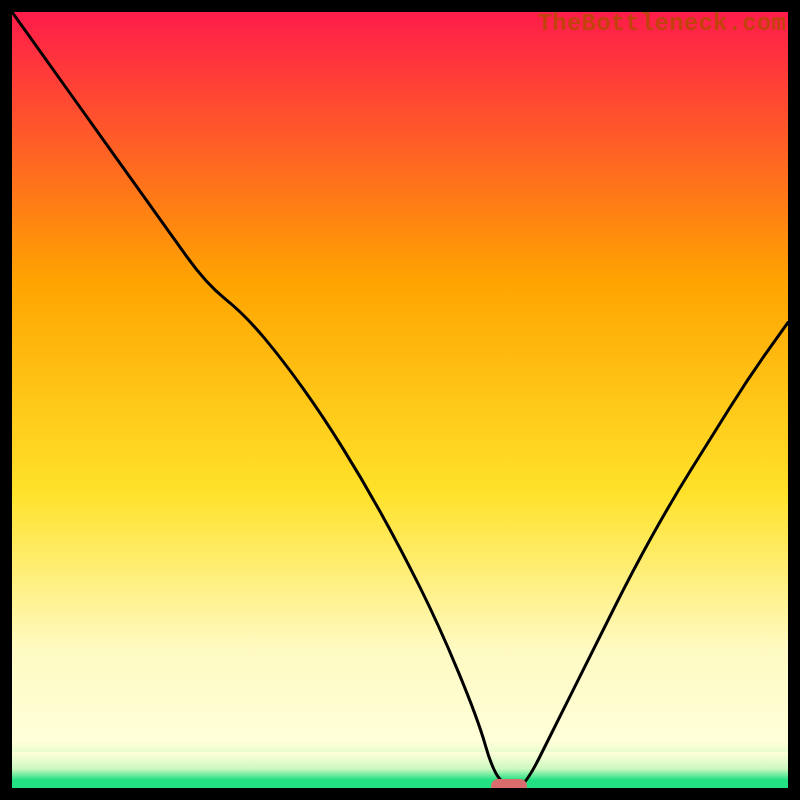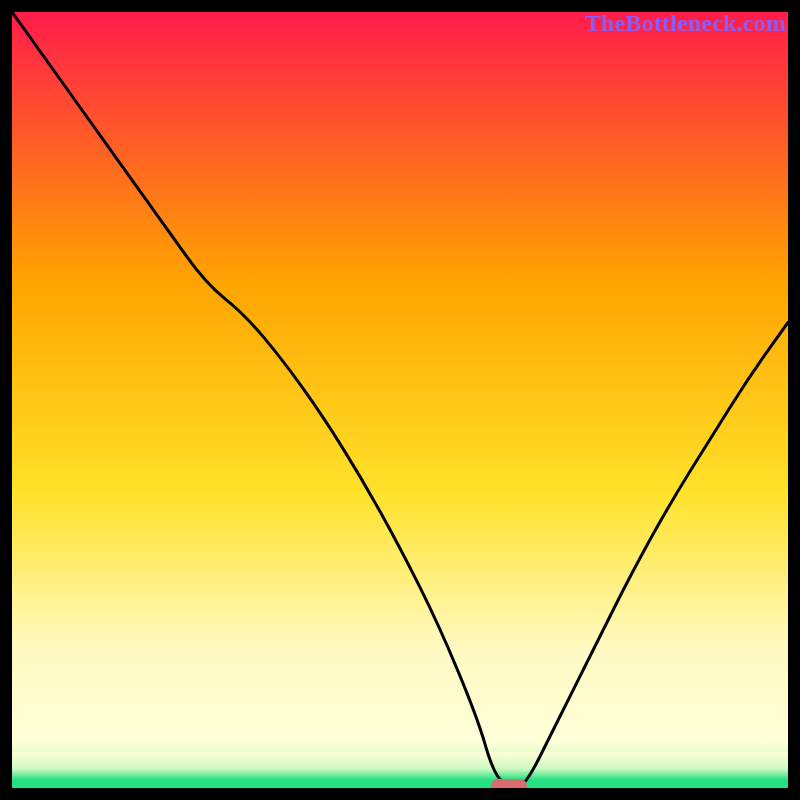--- a/index.html
+++ b/index.html
@@ -39,24 +39,24 @@
   }
   .gradient-baseline {
     position: absolute;
     left: 0; right: 0; height: 8px; bottom: 0;
     
   }
   .watermark {
     position: absolute;
     top: 10px;
     right: 14px;
-    font-family: Liberation Serif, serif;
+    font-family: Liberation Mono, monospace;
     font-size: 24px;
     font-weight: 600;
-    color: #8b5cf6;
+    color: #c2410c;
     letter-spacing: 0.2px;
     user-select: none;
   }
   .curve {
     position: absolute;
     inset: 0;
     overflow: visible;
     pointer-events: none;
   }
   .marker {

